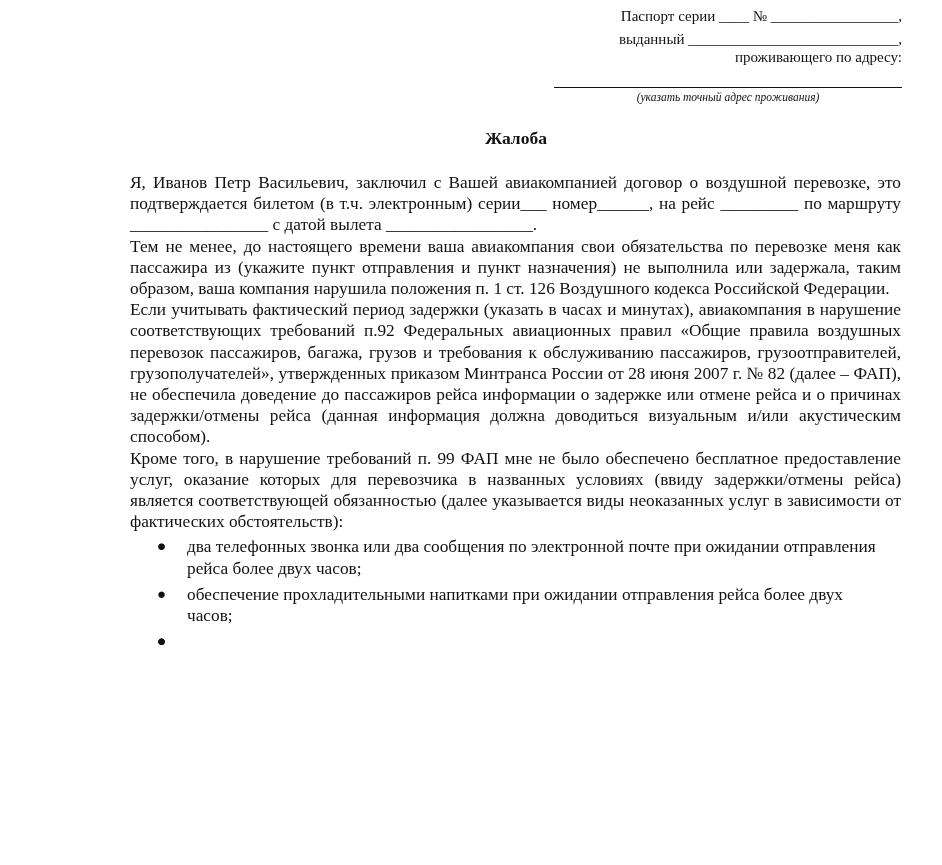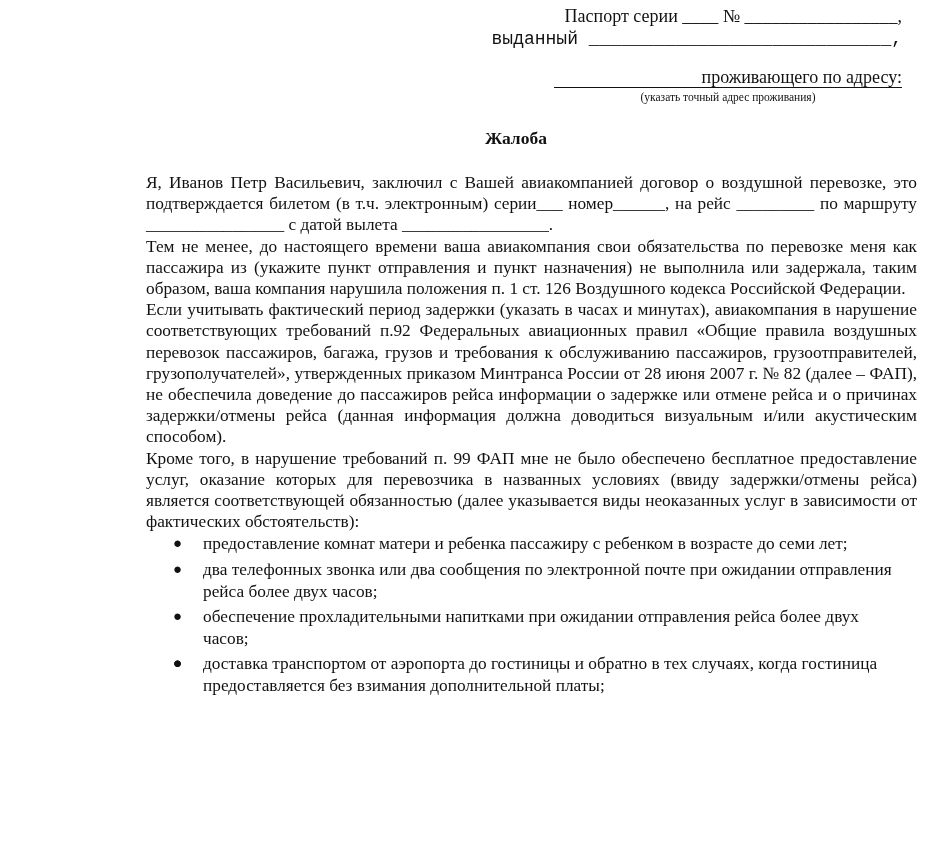--- a/index.html
+++ b/index.html
@@ -3,39 +3,39 @@
   <meta charset="utf-8">
   <style>
     html, body { margin: 0; padding: 0; background: #ffffff; }
     body {
       width: 942px; height: 865px; overflow: hidden; position: relative;
       font-family: "Liberation Serif", "DejaVu Serif", serif;
       color: #111111; font-size: 17.3px;
     }
     .hdr-line {
       position: absolute; right: 40px; white-space: nowrap;
-      font-size: 18px; line-height: 22px;
+      font-size: 15px; line-height: 22px;
     }
     #h1 { top: 5px; }
-    #h2 { top: 28px; font-family: Liberation Mono, monospace; }
-    #h3 { top: 66px; margin-left: 36px; }
+    #h2 { top: 28px; }
+    #h3 { top: 46px; margin-left: 36px; }
     #h4 {
       position: absolute; left: 554px; top: 87px; width: 348px;
       border-top: 1px solid #111;
     }
     #h5 {
       position: absolute; left: 554px; top: 90px; width: 348px;
-      text-align: center; font-size: 11.5px; line-height: 14px;
+      text-align: center; font-size: 11.5px; line-height: 14px; font-style: italic;
     }
     #title {
       position: absolute; left: 0; width: 1032px; top: 128px;
       text-align: center; font-weight: bold; font-size: 17.5px;
     }
     #body {
-      position: absolute; left: 146px; top: 172px; width: 771px;
+      position: absolute; left: 130px; top: 172px; width: 771px;
       line-height: 21.2px;
     }
     .p { text-align: justify; margin: 0; }
     ul.bullets {
       list-style: none; margin: 0; padding: 0; margin-top: 1px;
     }
     ul.bullets li {
       position: relative; padding-left: 57px; margin-bottom: 4px;
       line-height: 21.6px; width: 700px;
     }
@@ -56,21 +56,21 @@
 
   <div id="title">Жалоба</div>
 
   <div id="body">
     <p class="p">Я, Иванов Петр Васильевич, заключил с Вашей авиакомпанией договор о воздушной перевозке, это подтверждается билетом (в т.ч. электронным) серии___ номер______, на рейс _________ по маршруту ________________ с датой вылета _________________.</p>
     <p class="p">Тем не менее, до настоящего времени ваша авиакомпания свои обязательства по перевозке меня как пассажира из (укажите пункт отправления и пункт назначения) не выполнила или задержала, таким образом, ваша компания нарушила положения п. 1 ст. 126 Воздушного кодекса Российской Федерации.</p>
     <p class="p">Если учитывать фактический период задержки (указать в часах и минутах), авиакомпания в нарушение соответствующих требований п.92 Федеральных авиационных правил «Общие правила воздушных перевозок пассажиров, багажа, грузов и требования к обслуживанию пассажиров, грузоотправителей, грузополучателей», утвержденных приказом Минтранса России от 28 июня 2007 г. № 82 (далее – ФАП), не обеспечила доведение до пассажиров рейса информации о задержке или отмене рейса и о причинах задержки/отмены рейса (данная информация должна доводиться визуальным и/или акустическим способом).</p>
     <p class="p">Кроме того, в нарушение требований п. 99 ФАП мне не было обеспечено бесплатное предоставление услуг, оказание которых для перевозчика в названных условиях (ввиду задержки/отмены рейса) является соответствующей обязанностью (далее указывается виды неоказанных услуг в зависимости от фактических обстоятельств):</p>
 
     <ul class="bullets">
-      <li><span class="bullet">●</span><span>предоставление комнат матери и ребенка пассажиру с ребенком в возрасте до семи лет;</span></li>
+      <li><span class="bullet">●</span></li>
       <li><span class="bullet">●</span><span>два телефонных звонка или два сообщения по электронной почте при ожидании отправления рейса более двух часов;</span></li>
       <li><span class="bullet">●</span><span>обеспечение прохладительными напитками при ожидании отправления рейса более двух часов;</span></li>
       <li><span class="bullet">●</span></li>
       <li><span class="bullet">●</span></li>
-      <li><span class="bullet">●</span><span>доставка транспортом от аэропорта до гостиницы и обратно в тех случаях, когда гостиница предоставляется без взимания дополнительной платы;</span></li>
+      <li><span class="bullet">●</span></li>
     </ul>
   </div>
 </div>
 
 </body></html>

